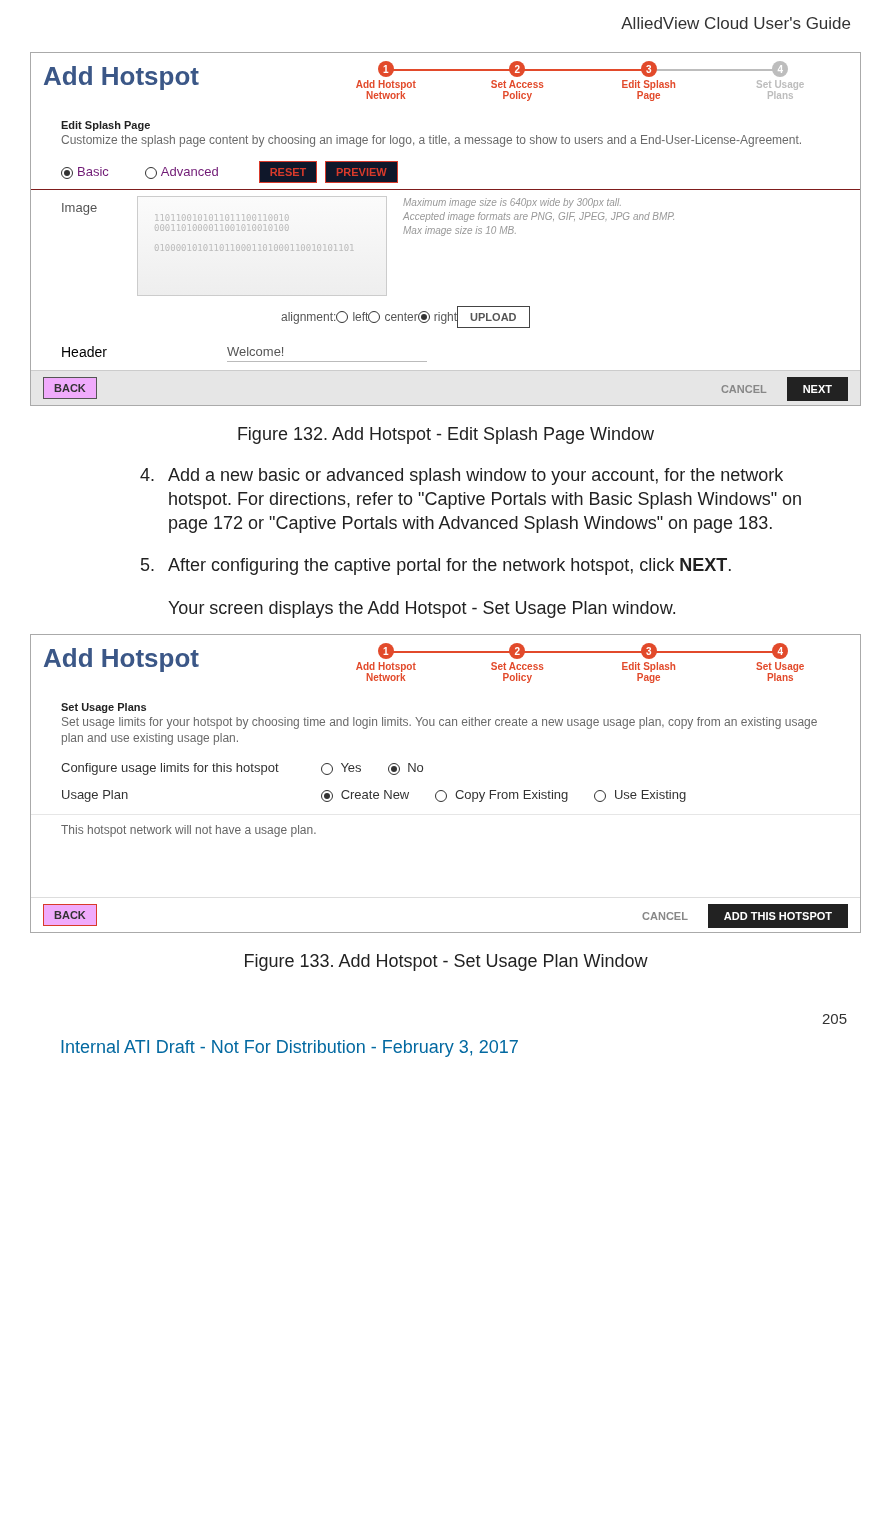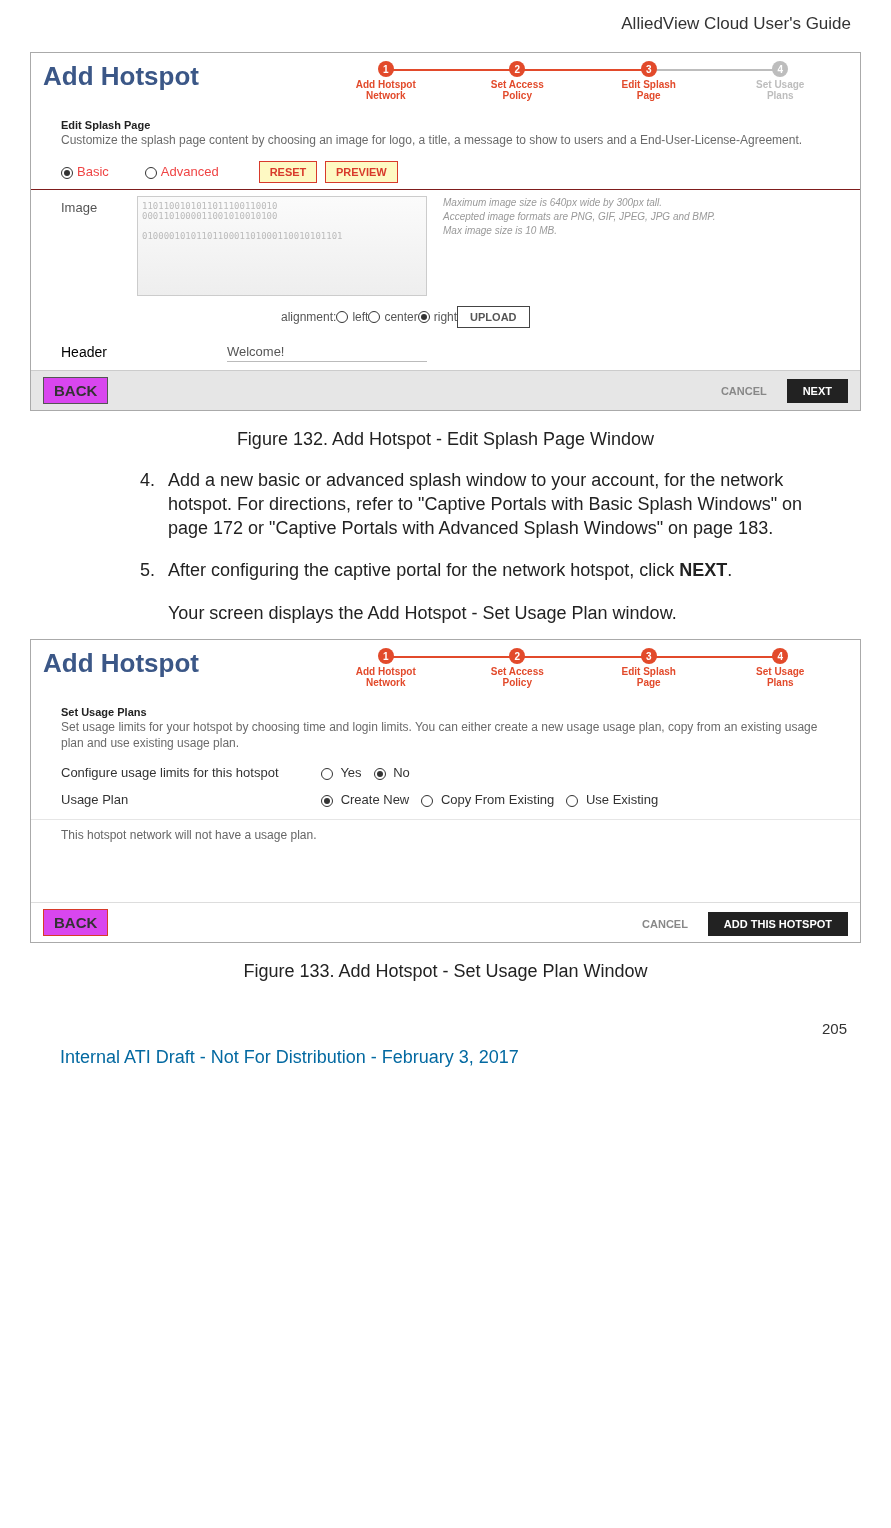--- a/index.html
+++ b/index.html
@@ -86,55 +86,55 @@
     padding: 2px 40px 8px 30px;
     line-height: 1.3;
   }
   .radio-row {
     padding: 4px 0 6px 30px;
     font-size: 13px;
     display: flex;
     align-items: center;
     gap: 6px;
   }
-  .radio-row label { margin-right: 30px; color: #ef4444; }
+  .radio-row label { margin-right: 30px; color: #701a75; }
   .radio-dot {
     width: 12px; height: 12px; border: 1px solid #333; border-radius: 50%;
     display: inline-flex; align-items: center; justify-content: center;
     margin-right: 4px; vertical-align: middle;
   }
   .radio-dot.checked::after {
     content: ''; width: 6px; height: 6px; background: #333; border-radius: 50%;
   }
   .btn-outline-red {
     border: 1px solid #d83a2b;
     color: #d83a2b;
-    background: #fef9c3;
+    background: #0f172a;
     font-size: 11px;
     font-weight: bold;
     padding: 4px 10px;
     margin-left: 4px;
     display: inline-block;
   }
   .right-btns { float: right; padding-right: 30px; }
   .img-row {
     display: flex;
     padding: 6px 30px 6px 30px;
     gap: 16px;
     align-items: flex-start;
   }
   .img-label { width: 60px; color: #555; font-size: 13px; padding-top: 4px; }
   .img-box {
     border: 1px solid #ccc;
     background: linear-gradient(#fbfbfb,#eee);
-    width: 290px; height: 100px;
+    width: 250px; height: 100px;
     font-family: monospace;
     font-size: 9px; color: #bbb;
     overflow: hidden;
-    padding: 4px;
+    padding: 16px;
   }
   .img-hints { font-size: 10px; color: #999; line-height: 1.4; flex: 1; font-style: italic; }
   .align-row {
     display: flex; align-items: center; 
     padding: 4px 30px 8px 250px;
     font-size: 12px; color: #555;
   }
   .btn-upload {
     border: 1px solid #444; background: #fff;
     font-weight: bold; font-size: 11px; padding: 4px 12px;
@@ -145,22 +145,22 @@
     font-size: 13px; color: #555; width: 200px; background: transparent;
     padding: 2px 0;
   }
   .footer-bar {
     background: #e6e6e6;
     border-top: 1px solid #ccc;
     padding: 6px 12px;
     display: flex; justify-content: space-between; align-items: center;
   }
   .btn-back {
-    border: 1px solid #555; background: #d946ef; color: #333;
-    font-size: 15px; font-weight: bold; padding: 4px 10px;
+    border: 1px solid #555; background: #f0abfc; color: #333;
+    font-size: 11px; font-weight: bold; padding: 4px 10px;
   }
   .btn-back.red-outline { border: 1px solid #d83a2b; }
   .btn-cancel {
     background: transparent; border: none; color: #888;
     font-size: 11px; font-weight: bold; padding: 4px 16px;
   }
   .btn-next {
     background: #222; color: #fff; border: none;
     font-size: 11px; font-weight: bold; padding: 6px 16px;
   }
@@ -182,21 +182,21 @@
   .body-text li .num {
     position: absolute; left: 0; top: 0;
   }
   .body-text p { margin-top: 14px; padding-left: 28px; }
   .bold { font-weight: bold; }
   .usage-row {
     display: flex; padding: 6px 30px; font-size: 13px; color: #333;
     align-items: center;
   }
   .usage-row .ulabel { width: 260px; }
-  .usage-row .opts { display: flex; gap: 12px; align-items: center; }
+  .usage-row .opts { display: flex; gap: 26px; align-items: center; }
   .usage-note { font-size: 12px; color: #666; padding: 8px 30px 60px 30px; border-top: 1px solid #e6e6e6; margin-top: 6px; }
   .page-num { text-align: right; font-size: 15px; color: #333; padding: 20px 24px 6px 0; }
   .footer-text { font-size: 18px; color: #0369a1; padding: 4px 0 0 40px; }
 </style>
 </head>
 <body>
 
 <div class="doc-header">AlliedView Cloud User's Guide</div>
 
 <div class="shot" style="position:relative;">

